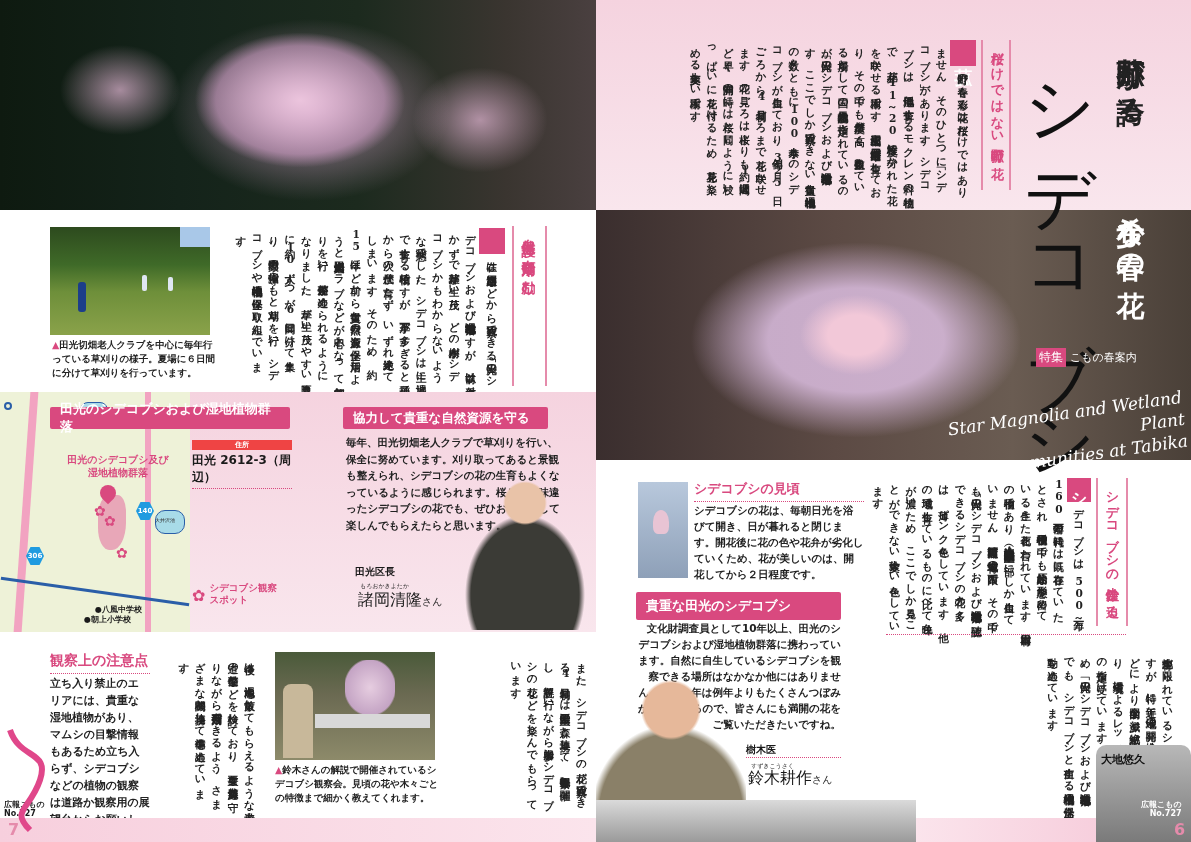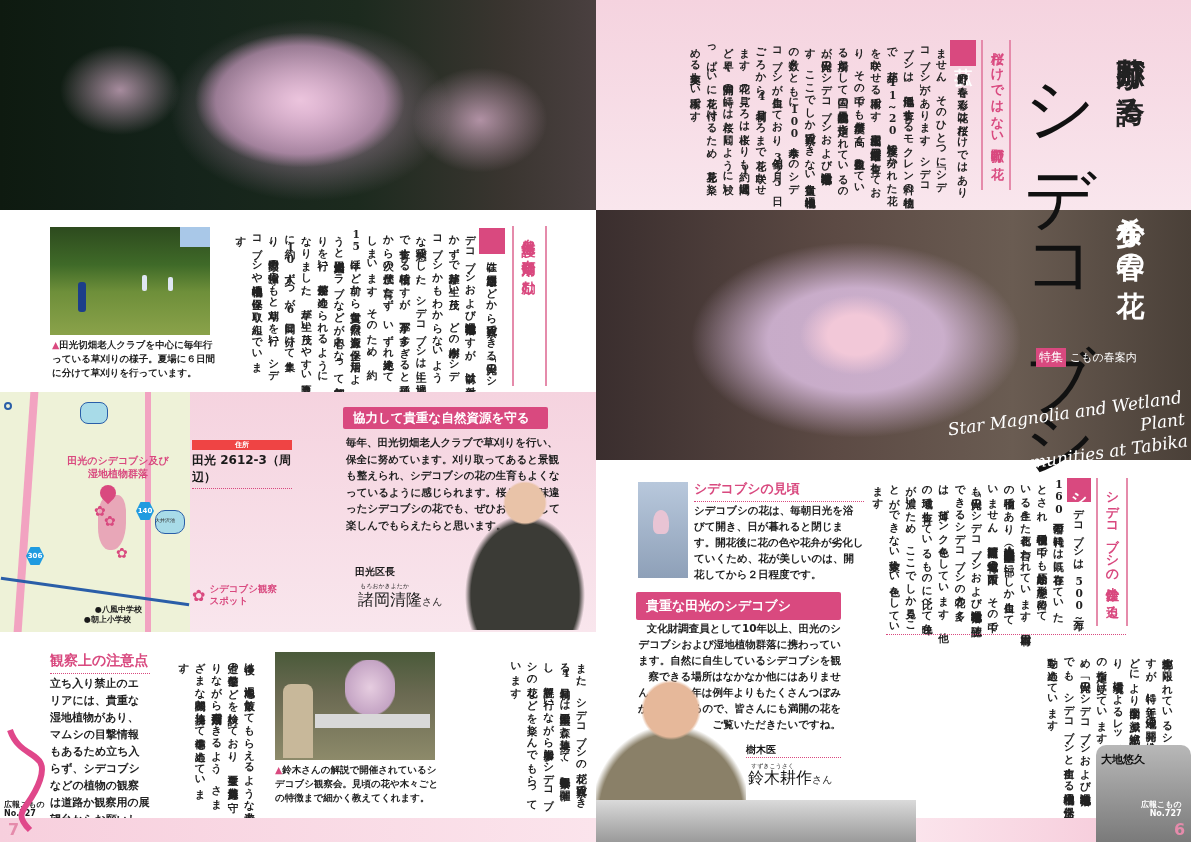--- a/index.html
+++ b/index.html
@@ -18,21 +18,21 @@
       radial-gradient(ellipse 140px 90px at 300px 100px, rgba(240,200,225,0.95), rgba(210,160,200,0.6) 60%, transparent 75%),
       radial-gradient(ellipse 200px 130px at 310px 110px, rgba(220,170,210,0.75), transparent 70%),
       radial-gradient(ellipse 80px 60px at 120px 90px, rgba(230,185,215,0.7), transparent 75%),
       radial-gradient(ellipse 90px 70px at 480px 120px, rgba(230,185,215,0.7), transparent 75%),
       linear-gradient(90deg, #0e1a10 0%, #14231a 30%, #1c2a1e 60%, #3a3530 85%, #4a4040 100%); }
   .pink-band { background: linear-gradient(180deg, #f5d3df 0%, #f9e6ed 100%); }
   .heading-bar { background: #d9497f; color: #fff; font-weight: bold; font-family: "DejaVu Sans", sans-serif; border-radius: 2px; padding: 0 10px; display: flex; align-items: center; }
   .cap { font-family: "DejaVu Sans", sans-serif; font-size: 9.5px; line-height: 14px; font-weight: bold; color: #222; }
   .tri { color: #d9497f; }
   .dropcap { background: #d9497f; color: #fff; font-weight: bold; display: inline-flex; align-items: center; justify-content: center; }
-  .pink-title { color: #d9497f; font-weight: bold; }
+  .pink-title { color: #d9497f; font-weight: bold; font-family: Liberation Mono, monospace; }
   .dotline { border-bottom: 1.5px dotted #d9497f; }
   .rule-v { width: 2px; background: #e58bab; }
   .map { left: 0; top: 392px; width: 190px; height: 240px; background: #eef2d8; overflow: hidden; }
   .petal { position: absolute; width: 10px; height: 10px; color: #d9497f; font-size: 14px; line-height: 10px; }
   .photo { position: absolute; background-size: cover; }
 </style>
 </head>
 <body>
 
 <div class="spread">
@@ -78,20 +78,21 @@
       <div class="abs" style="left:136px;top:110px;width:18px;height:18px;background:#1f9be0;color:#fff;font-size:7px;font-weight:bold;display:flex;align-items:center;justify-content:center;clip-path:polygon(25% 0,75% 0,100% 50%,75% 100%,25% 100%,0 50%);">140</div>
       <div class="abs" style="left:26px;top:155px;width:18px;height:18px;background:#1f9be0;color:#fff;font-size:7px;font-weight:bold;display:flex;align-items:center;justify-content:center;clip-path:polygon(25% 0,75% 0,100% 50%,75% 100%,25% 100%,0 50%);">306</div>
       <div class="abs" style="left:155px;top:125px;font-size:5px;color:#333;">大井沢池</div>
       <div class="abs" style="left:95px;top:212px;font-size:8px;font-weight:bold;">●八風中学校</div>
       <div class="abs" style="left:84px;top:222px;font-size:8px;font-weight:bold;">●朝上小学校</div>
       <span class="petal" style="left:94px;top:114px;">✿</span>
       <span class="petal" style="left:104px;top:124px;">✿</span>
       <span class="petal" style="left:116px;top:156px;">✿</span>
     </div>
 
+    <div class="abs heading-bar" style="left:50px;top:407px;width:240px;height:22px;font-size:13px;">田光のシデコブシおよび湿地植物群落</div>
     <div class="abs" style="left:192px;top:440px;width:100px;height:10px;background:#ef4444;color:#fff;font-size:7px;text-align:center;line-height:10px;font-weight:bold;">住所</div>
     <div class="abs dotline" style="left:192px;top:452px;width:100px;font-size:12px;font-weight:bold;padding-bottom:2px;">田光 2612-3（周辺）</div>
     <div class="abs" style="left:192px;top:583px;width:110px;display:flex;align-items:center;gap:4px;">
       <span style="color:#d9497f;font-size:16px;">✿</span>
       <span class="pink-title" style="font-size:9.5px;line-height:12px;width:70px;">シデコブシ観察スポット</span>
     </div>
 
     <div class="abs pink-band" style="left:340px;top:392px;width:256px;height:240px;"></div>
     <div class="abs heading-bar" style="left:343px;top:407px;width:205px;height:22px;font-size:12.5px;">協力して貴重な自然資源を守る</div>
     <div class="abs hbody" style="left:346px;top:434px;width:218px;font-size:10.5px;line-height:16.5px;">

